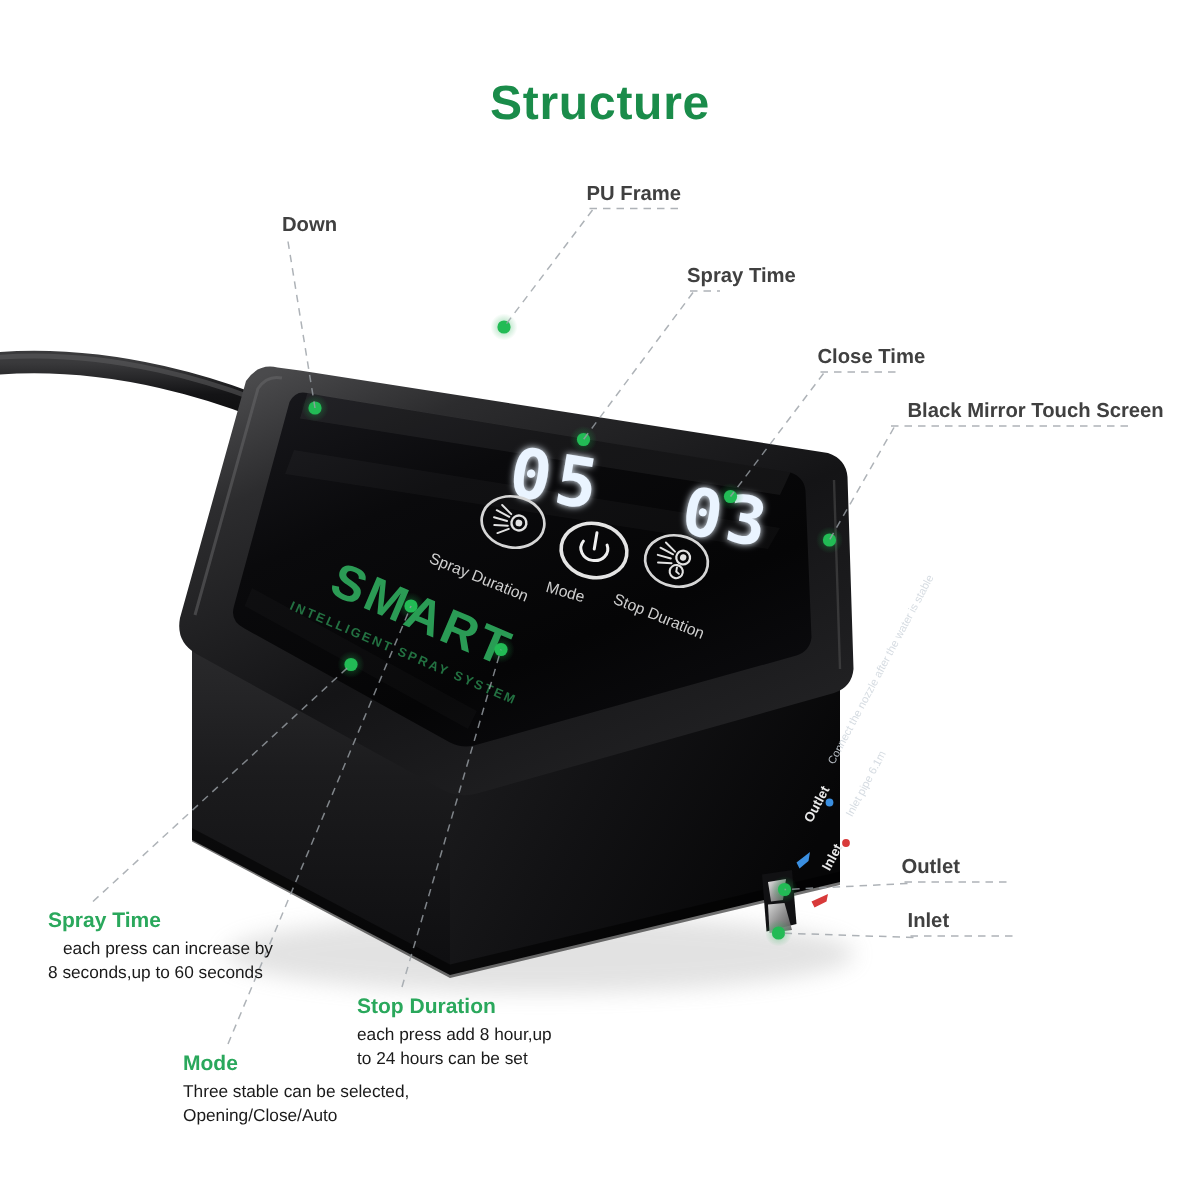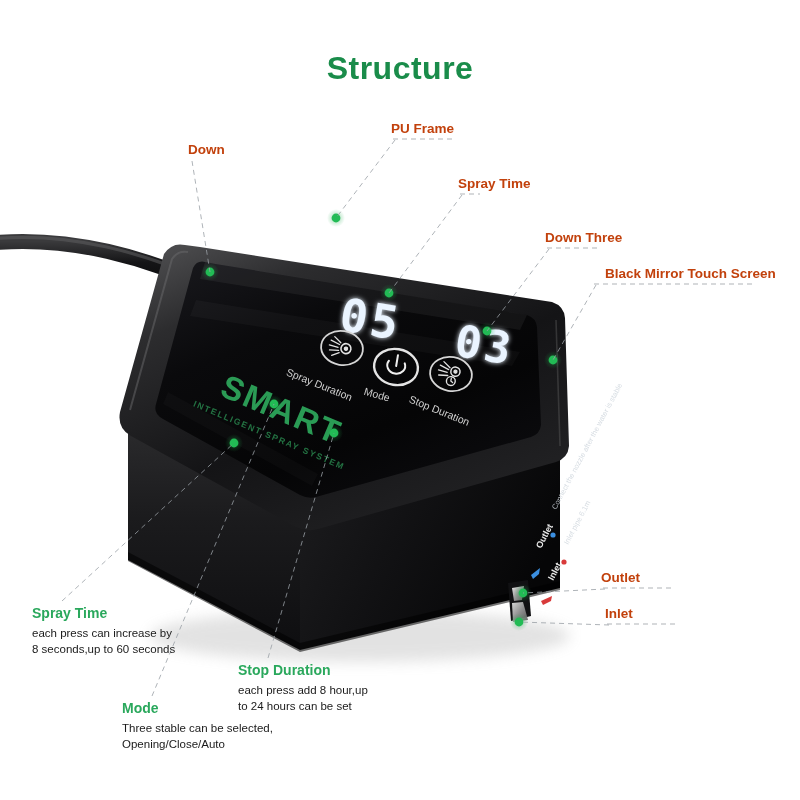--- a/index.html
+++ b/index.html
@@ -12,21 +12,21 @@
   #stage{position:absolute;inset:0;width:800px;height:637px;}
 
   
   .title{
     position:absolute;left:0;right:0;top:50px;text-align:center;
     font-size:32px;font-weight:bold;color:#1a8c4a;letter-spacing:.5px;
   }
 
   
   .lbl{
-    position:absolute;font-size:13.5px;font-weight:bold;color:#c2410c;
+    position:absolute;font-size:13.5px;font-weight:bold;color:#404040;
     white-space:nowrap;line-height:1.15;
   }
   .note-title{
     position:absolute;font-size:14px;font-weight:bold;color:#2aa85c;
     white-space:nowrap;
   }
   .note-body{
     position:absolute;font-size:11.5px;font-weight:normal;color:#1a1a1a;
     white-space:nowrap;line-height:1.35;
   }
@@ -256,29 +256,29 @@
       <line x1="609" y1="625" x2="519" y2="622" stroke="#9aa0a6" stroke-width="1" stroke-dasharray="5,4" opacity="0.8"></line>
       <line x1="62" y1="601" x2="234" y2="443" stroke="#9aa0a6" stroke-width="1" stroke-dasharray="5,4" opacity="0.8"></line>
       <line x1="152" y1="696" x2="274" y2="404" stroke="#9aa0a6" stroke-width="1" stroke-dasharray="5,4" opacity="0.8"></line>
       <line x1="268" y1="658" x2="334" y2="433" stroke="#9aa0a6" stroke-width="1" stroke-dasharray="5,4" opacity="0.8"></line>
     </svg>
 
   <div id="callouts">
       <div class="lbl" style="left: 188px; top: 142px;">Down</div>
       <div class="lbl" style="left: 391px; top: 121px;">PU Frame</div>
       <div class="lbl" style="left: 458px; top: 176px;">Spray Time</div>
-      <div class="lbl" style="left: 545px; top: 230px;">Down Three</div>
+      <div class="lbl" style="left: 545px; top: 230px;">Close Time</div>
       <div class="lbl" style="left: 592px; top: 266px; padding-left: 13px;">Black Mirror Touch Screen</div>
       <div class="lbl" style="left: 601px; top: 570px;">Outlet</div>
       <div class="lbl" style="left: 605px; top: 606px;">Inlet</div>
     </div>
 
   <div id="notes">
       <div class="note-title" style="left: 32px; top: 605px;">Spray Time</div>
-      <div class="note-body" style="left: 32px; top: 626px;">each press can increase by</div>
+      <div class="note-body" style="left: 42px; top: 626px;">each press can increase by</div>
       <div class="note-body" style="left: 32px; top: 642px;">8 seconds,up to 60 seconds</div>
       <div class="note-title" style="left: 122px; top: 700px;">Mode</div>
       <div class="note-body" style="left: 122px; top: 721px;">Three stable can be selected,</div>
       <div class="note-body" style="left: 122px; top: 737px;">Opening/Close/Auto</div>
       <div class="note-title" style="left: 238px; top: 662px;">Stop Duration</div>
       <div class="note-body" style="left: 238px; top: 683px;">each press add 8 hour,up</div>
       <div class="note-body" style="left: 238px; top: 699px;">to 24 hours can be set</div>
     </div>
 
 </div>

